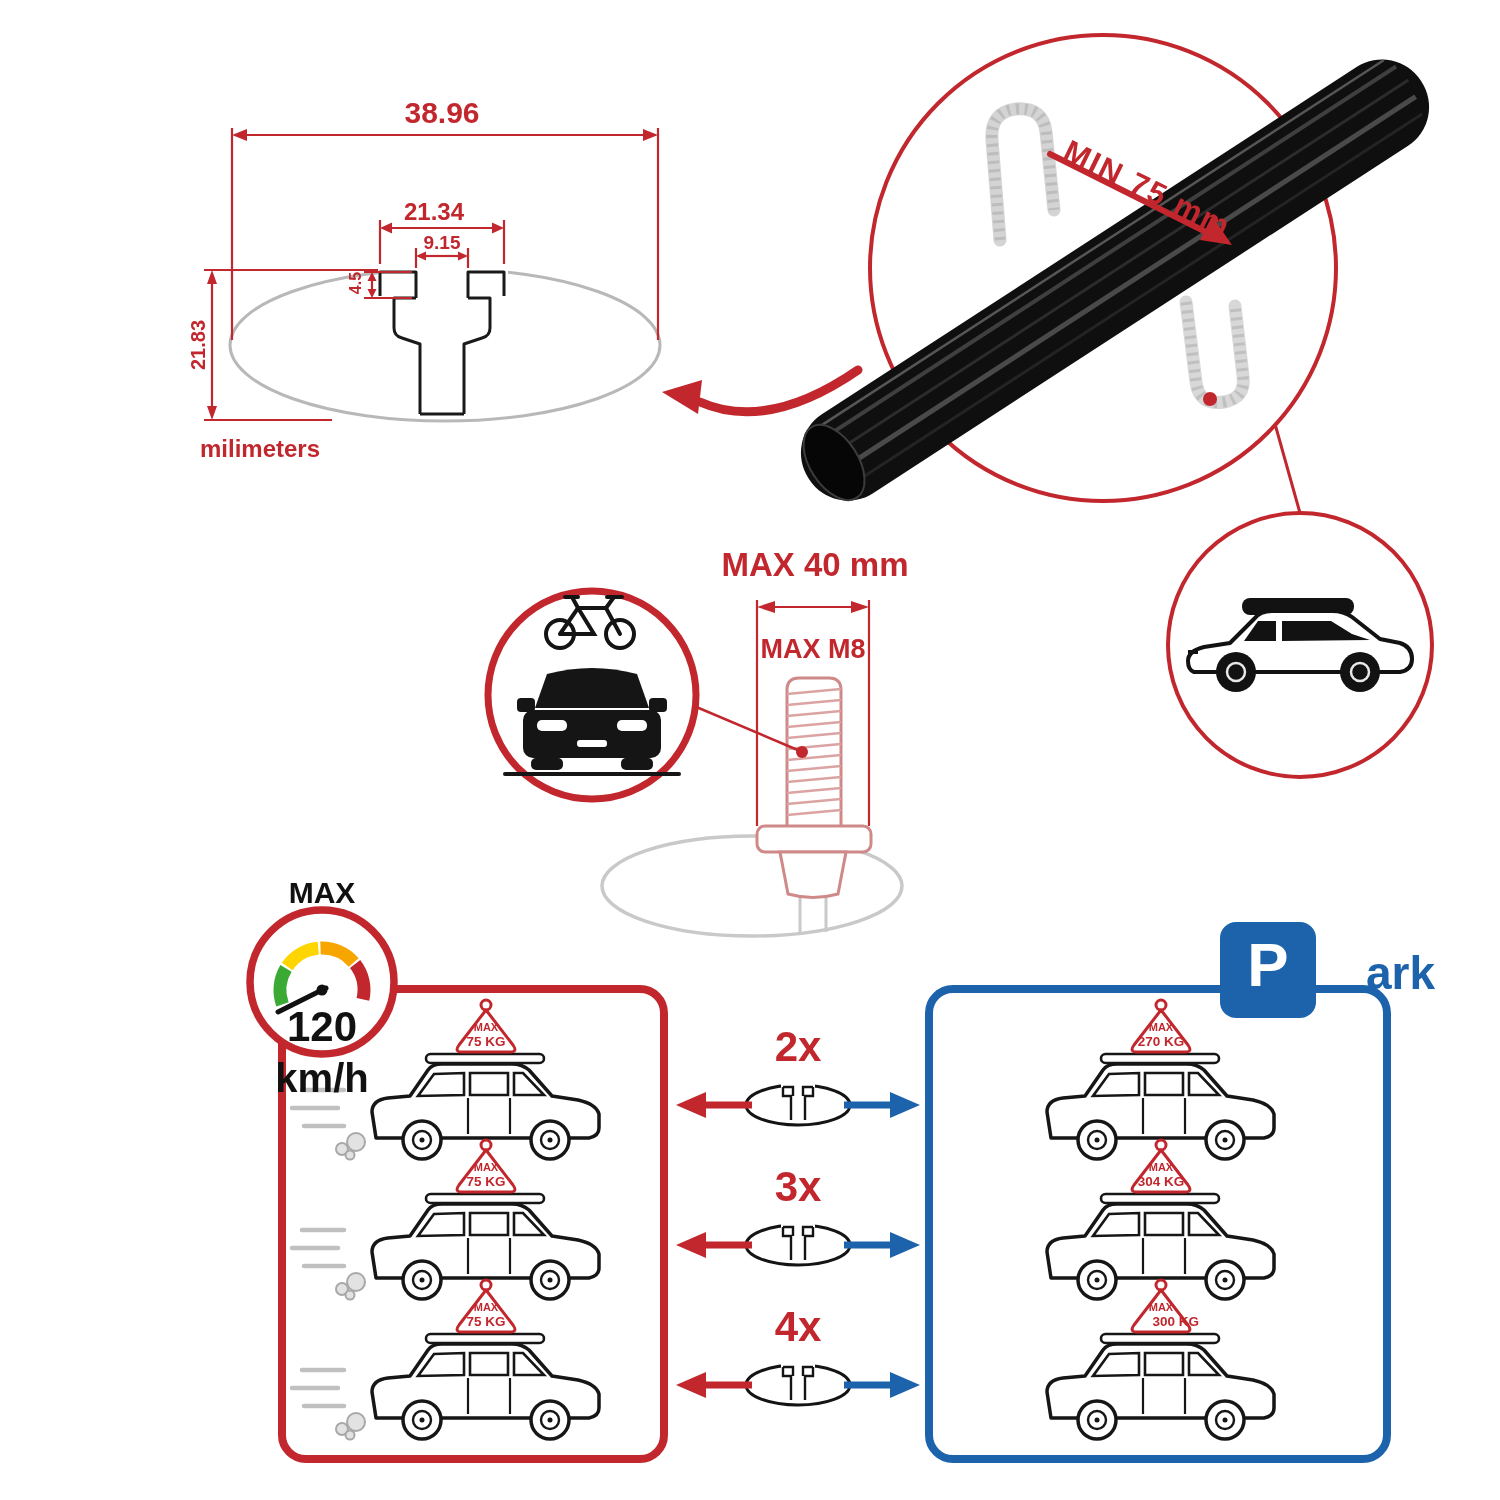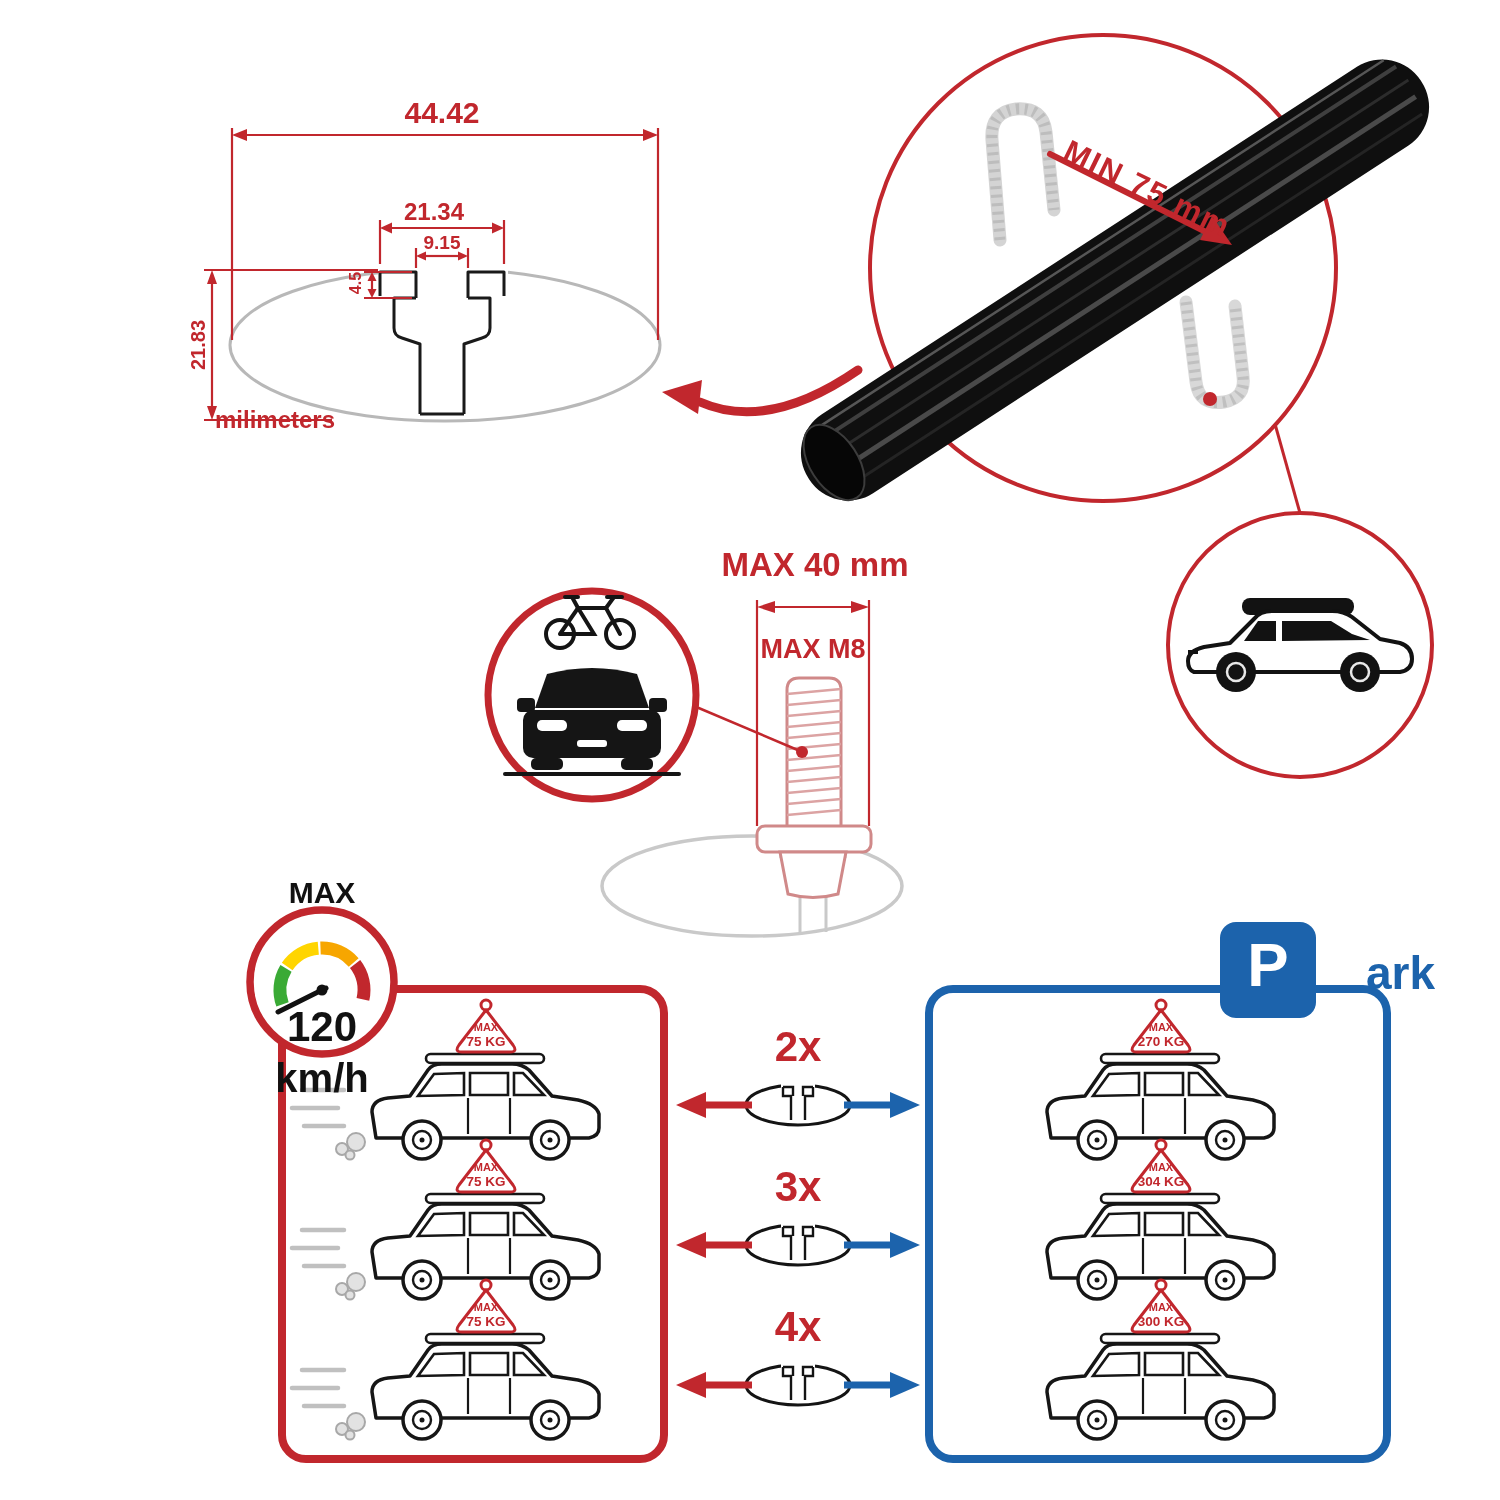--- a/index.html
+++ b/index.html
@@ -285,26 +285,26 @@
         <line x1="704" y1="1385" x2="752" y2="1385" stroke="#c1272d" stroke-width="7"></line>
         <polygon points="676,1385 706,1372 706,1398" fill="#c1272d"></polygon>
         <line x1="844" y1="1385" x2="892" y2="1385" stroke="#1c63ac" stroke-width="7"></line>
         <polygon points="920,1385 890,1372 890,1398" fill="#1c63ac"></polygon>
       </g>
     </g>
   </svg>
 
   <div id="texts" class="layer">
 
-    <div class="t" style="left:362px;top:98px;width:160px;font-size:30px;">44.42</div>
+    <div class="t" style="left:362px;top:98px;width:160px;font-size:30px;">38.96</div>
     <div class="t" style="left:384px;top:200px;width:100px;font-size:24px;">21.34</div>
     <div class="t" style="left:402px;top:233px;width:80px;font-size:19px;">9.15</div>
     <div class="t rot90" style="left:336px;top:275px;width:40px;font-size:16px;">4.5</div>
     <div class="t rot90" style="left:166px;top:335px;width:64px;font-size:20px;">21.83</div>
-    <div class="t" style="left:200px;top:408px;width:150px;font-size:24px;text-align:center;">milimeters</div>
+    <div class="t" style="left:200px;top:437px;width:150px;font-size:24px;text-align:left;">milimeters</div>
 
     <div class="t" style="left:1042px;top:120px;width:250px;font-size:31px;letter-spacing:2px;transform:rotate(26deg);transform-origin:left top;">MIN 75 mm</div>
 
     <div class="t" style="left:700px;top:548px;width:230px;font-size:33px;">MAX 40 mm</div>
     <div class="t" style="left:733px;top:636px;width:160px;font-size:27px;">MAX M8</div>
 
     <div class="t black" style="left:270px;top:878px;width:104px;font-size:30px;">MAX</div>
     <div class="t black" style="left:272px;top:1006px;width:100px;font-size:42px;">120</div>
     <div class="t black" style="left:258px;top:1058px;width:128px;font-size:40px;">km/h</div>
 
@@ -321,15 +321,15 @@
     <div class="t" style="left:448px;top:1162px;width:76px;font-size:11px;">MAX</div>
     <div class="t" style="left:448px;top:1175px;width:76px;font-size:13.5px;">75 KG</div>
     <div class="t" style="left:448px;top:1302px;width:76px;font-size:11px;">MAX</div>
     <div class="t" style="left:448px;top:1315px;width:76px;font-size:13.5px;">75 KG</div>
 
     <div class="t" style="left:1123px;top:1022px;width:76px;font-size:11px;">MAX</div>
     <div class="t" style="left:1123px;top:1035px;width:76px;font-size:13.5px;">270 KG</div>
     <div class="t" style="left:1123px;top:1162px;width:76px;font-size:11px;">MAX</div>
     <div class="t" style="left:1123px;top:1175px;width:76px;font-size:13.5px;">304 KG</div>
     <div class="t" style="left:1123px;top:1302px;width:76px;font-size:11px;">MAX</div>
-    <div class="t" style="left:1123px;top:1315px;width:76px;font-size:13.5px;">300 KG</div>
+    <div class="t" style="left:1123px;top:1315px;width:76px;font-size:13.5px;text-align:right;">300 KG</div>
   </div>
 </div>
 
 </body></html>

